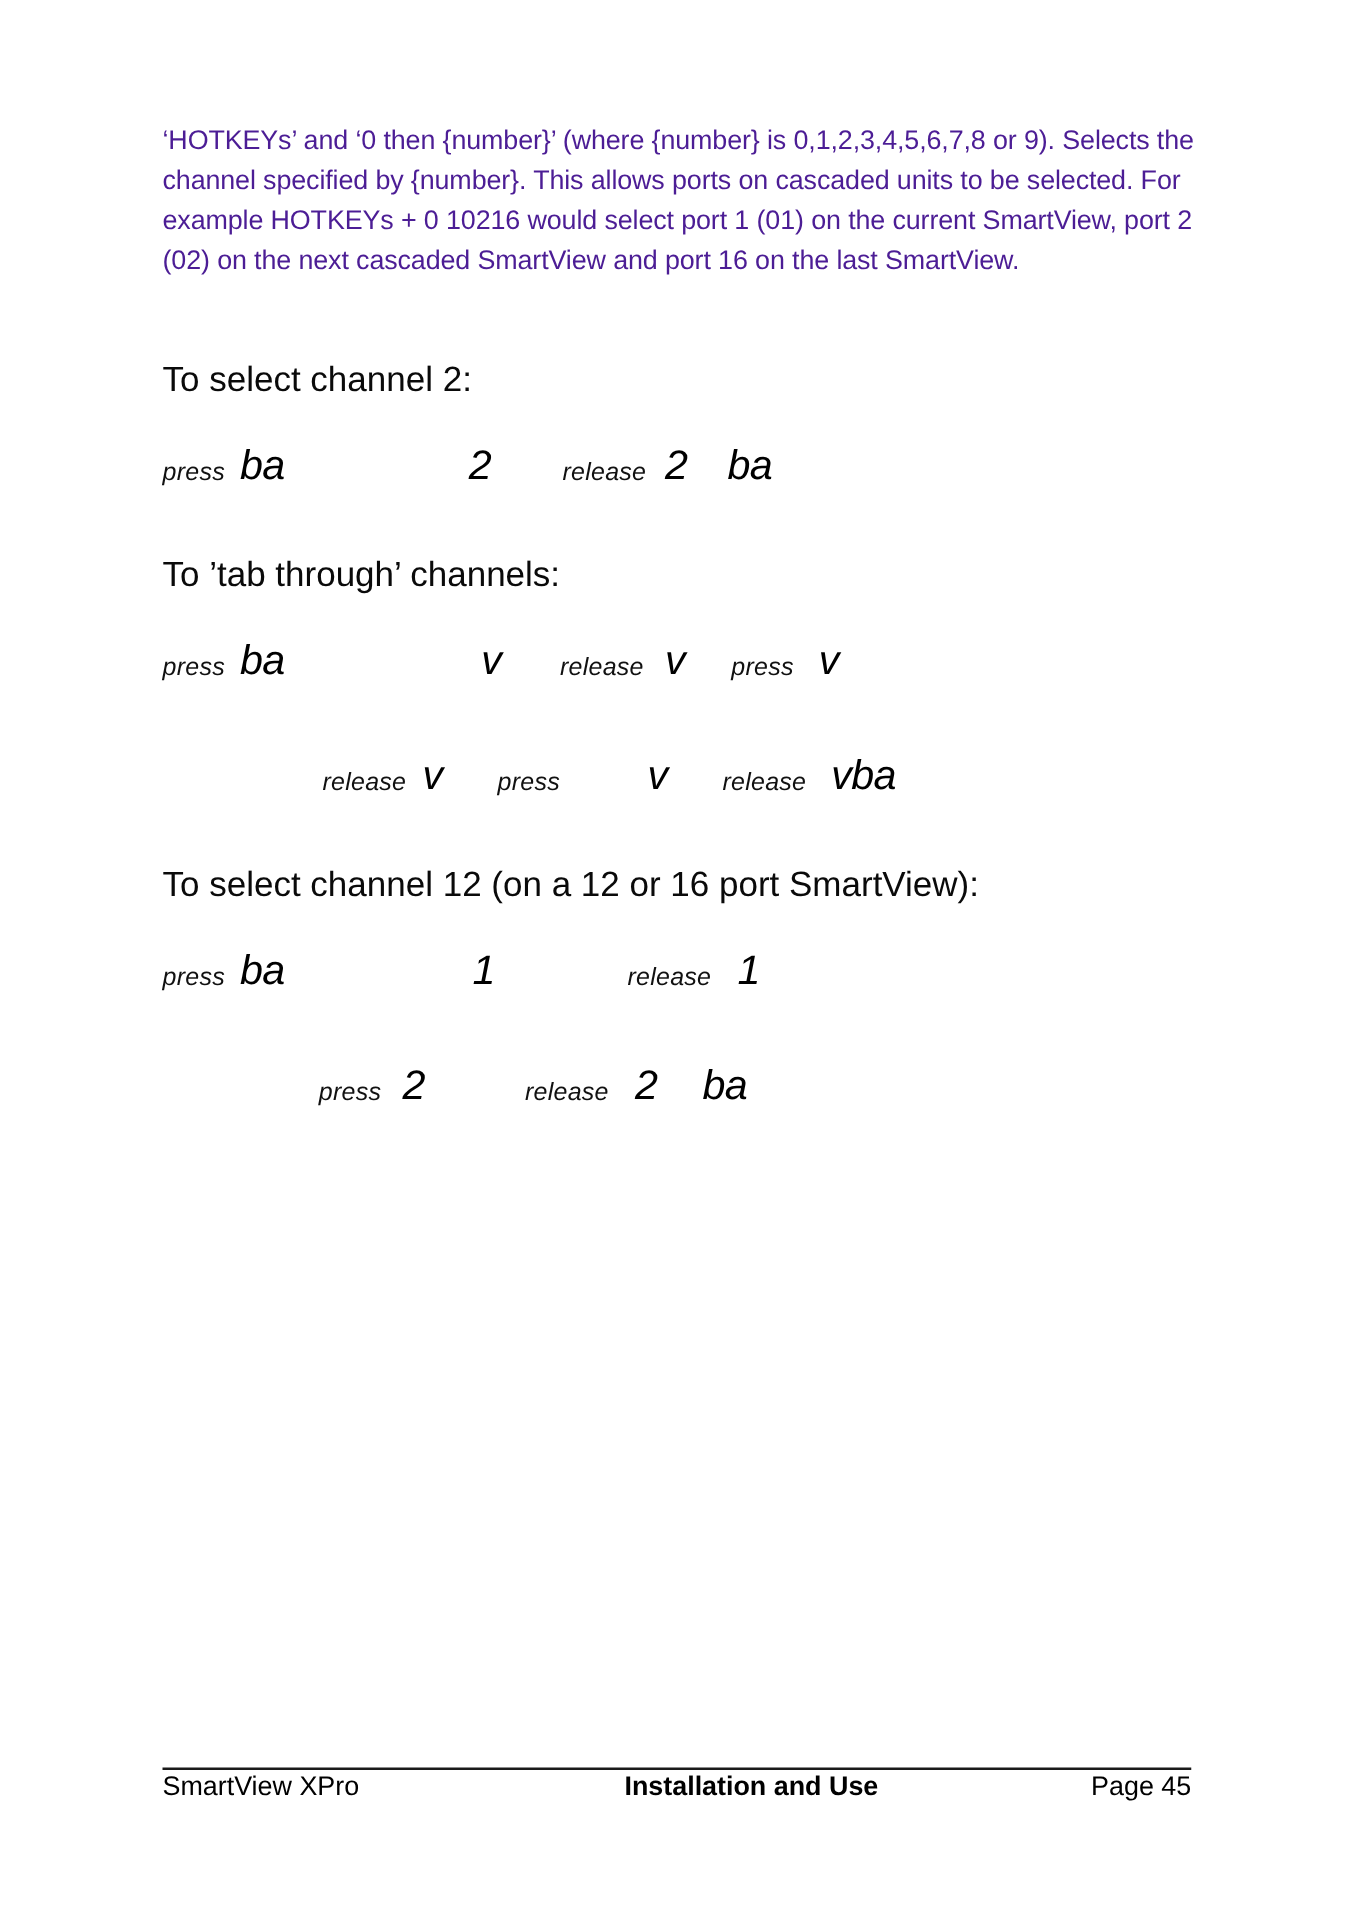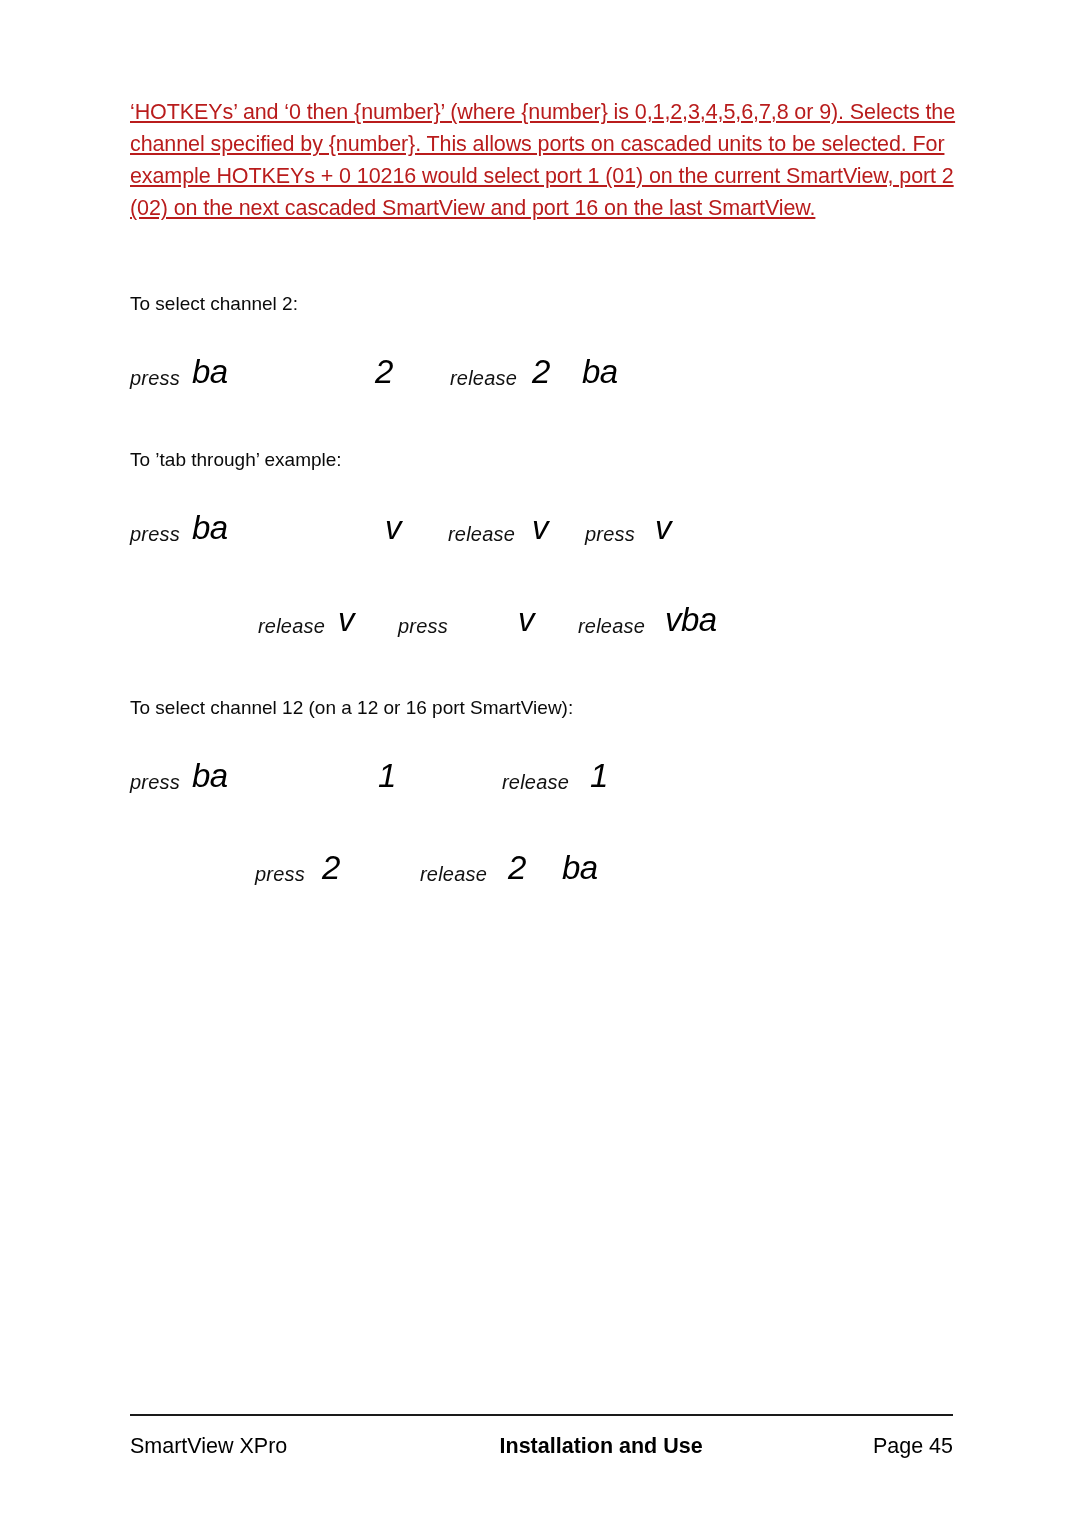--- a/index.html
+++ b/index.html
@@ -28,30 +28,29 @@
     left: 130px;
     top: 96px;
     width: 830px;
   }
 
   .para {
     font-size: 21.5px;
     line-height: 32px;
     letter-spacing: -0.1px;
     margin: 0;
-    color: #b91c1c;
-    text-decoration: underline;
+    color: #4c1d95;
   }
 
   .spacer-line {
     height: 32px;
   }
 
   .lead-in {
-    font-size: 19px;
+    font-size: 28px;
     line-height: 32px;
     margin: 0;
     color: #0a0a0a;
   }
 
   
   .seq-block {
     position: relative;
     width: 830px;
     font-style: italic;
@@ -94,21 +93,21 @@
   .footer-rule {
     border-top: 2px solid #1a1a1a;
     width: 100%;
     height: 0;
   }
 
   .footer-row {
     display: flex;
     align-items: center;
     justify-content: space-between;
-    padding-top: 18px;
+    padding-top: 1px;
     font-size: 21.5px;
   }
 
   .footer-left  { text-align: left;   }
   .footer-center{ text-align: center; flex: 0 0 auto; margin-left: 42px; font-weight: bold; }
   .footer-right { text-align: right;  }
 </style>
 </head>
 <body>
 
@@ -131,21 +130,21 @@
         <span class="tok key" style="left:62px">ba</span>
         <span class="tok key" style="left:245px">2</span>
         <span class="tok small" style="left:320px">release</span>
         <span class="tok key" style="left:402px">2</span>
         <span class="tok key" style="left:452px">ba</span>
       </div>
     </div>
 
     <div class="spacer-line"></div>
 
-    <p class="lead-in">To ’tab through’ example:</p>
+    <p class="lead-in">To ’tab through’ channels:</p>
 
     <div class="seq-block">
       <div class="seq-row">
         <span class="tok small" style="left:0px">press</span>
         <span class="tok key" style="left:62px">ba</span>
         <span class="tok key" style="left:255px">v</span>
         <span class="tok small" style="left:318px">release</span>
         <span class="tok key" style="left:402px">v</span>
         <span class="tok small" style="left:455px">press</span>
         <span class="tok key" style="left:525px">v</span>

